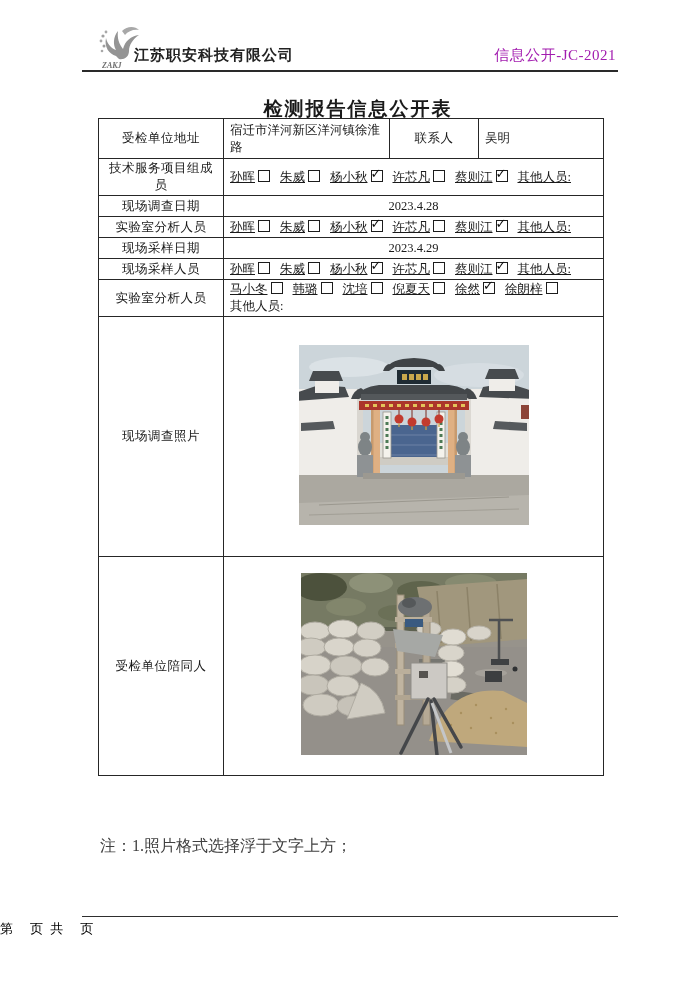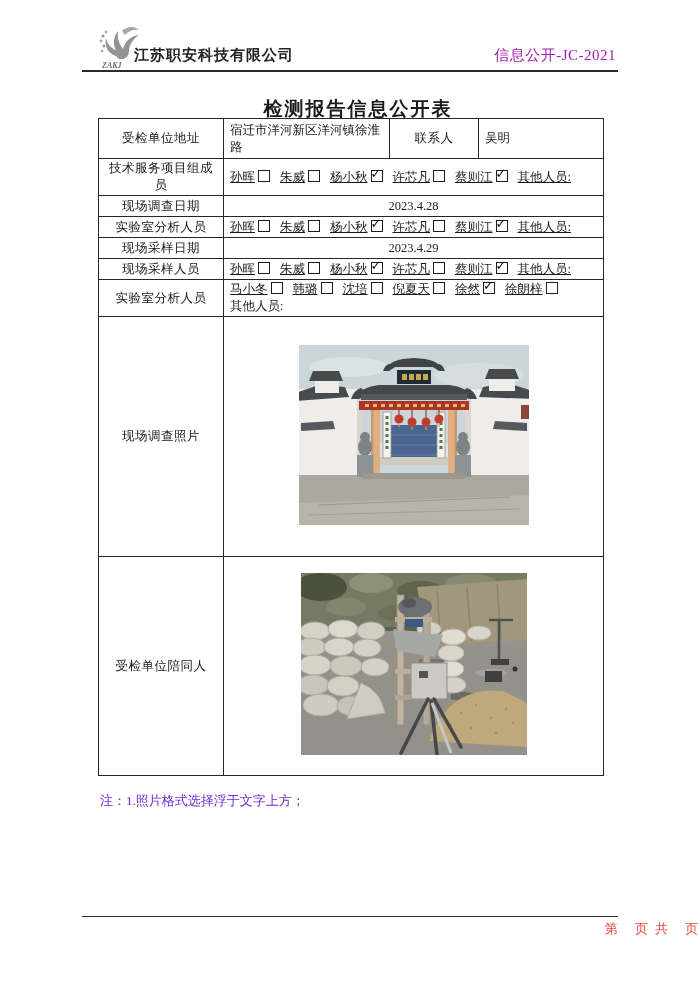--- a/index.html
+++ b/index.html
@@ -66,30 +66,30 @@
     background:#fff;
   }
   .cb.checked::after{
     content:"\2713";
     position:absolute;left:-1px;top:-5px;
     font-size:13px;font-weight:700;color:#0e0e0e;
     font-family:"DejaVu Sans",sans-serif;
   }
   
   .note{
-    position:absolute;left:100px;top:792px;
-    font-size:13px;color:#6d28d9;
+    position:absolute;left:100px;top:836px;
+    font-size:16px;color:#404040;
   }
   .footline{
     position:absolute;left:82px;right:82px;top:916px;
     border-top:1.5px solid #2e2e2e;height:0;
   }
   .foottext{
     position:absolute;top:920px;left:0;width:700px;
-    text-align:right;font-size:13px;color:#ef4444;letter-spacing:2px;
+    text-align:left;font-size:13px;color:#000000;letter-spacing:2px;
   }
   svg{display:block}
   td.photo-cell svg{display:inline-block;}
 </style>
 </head>
 <body>
 
 <div class="page">
 
   <div class="hdr">

